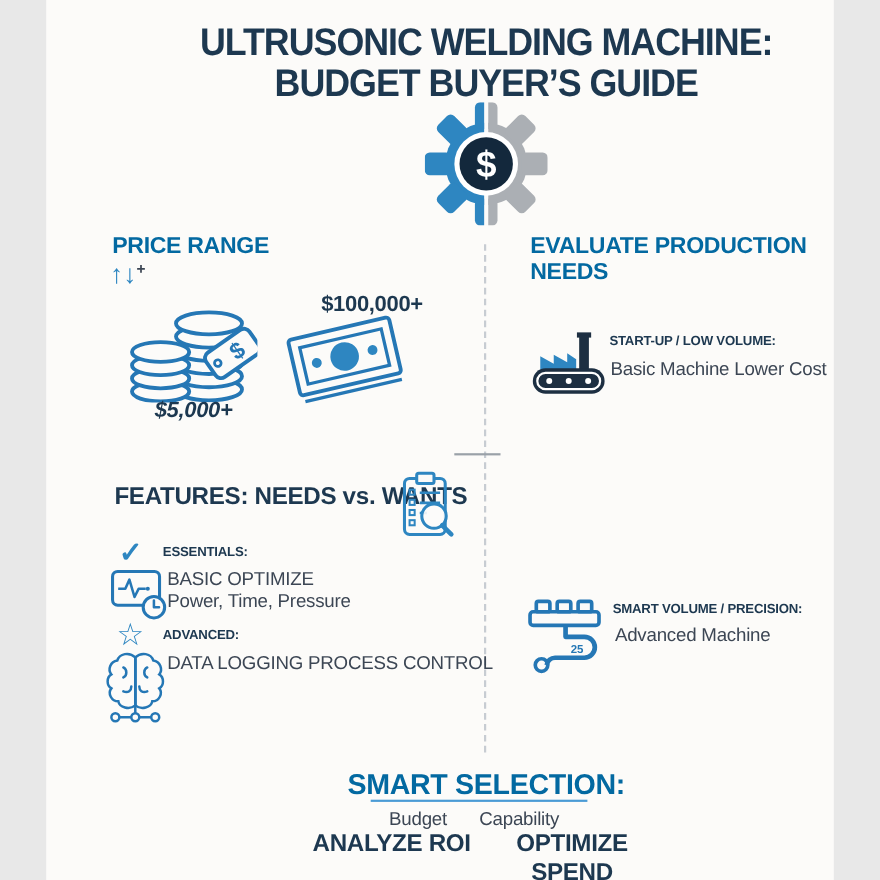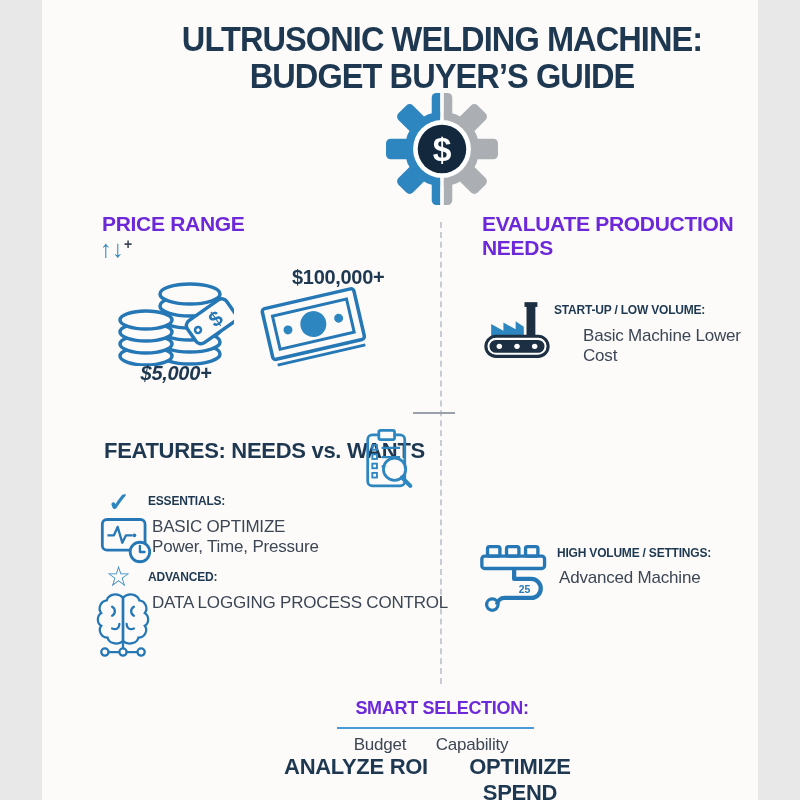--- a/index.html
+++ b/index.html
@@ -7,21 +7,21 @@
   .canvas {
     position:relative; width:716px; height:800px; margin:0 auto;
     background:#fcfbf9; overflow:hidden;
     font-family:"Liberation Sans", sans-serif;
     color:#1d3850;
   }
   .abs { position:absolute; }
   .title-wrap { left:0; top:20px; width:800px; text-align:center;
     transform:scaleX(0.93); transform-origin:400px 0; }
   .title-line { font-size:35px; font-weight:700; letter-spacing:-1px; line-height:37px; color:#1d3850; }
-  .sec-heading { font-size:21px; font-weight:700; letter-spacing:-0.3px; color:#6d28d9; }
+  .sec-heading { font-size:21px; font-weight:700; letter-spacing:-0.3px; color:#0369a1; }
   .big-heading { font-size:22px; font-weight:700; letter-spacing:-0.3px; color:#1d3850; }
   .item-title { font-size:12px; font-weight:700; letter-spacing:-0.2px; color:#1d3850; }
   .item-line { font-size:17px; letter-spacing:-0.2px; color:#3c4654; }
   .price-label { font-size:20px; font-weight:700; letter-spacing:-0.3px; color:#1d3850; }
   .arrow-glyph { font-size:24px; font-weight:700; color:#2e86c1; line-height:24px; }
   .plus-glyph { font-size:14px; font-weight:700; color:#3c4654; vertical-align:8px; }
   .check-glyph { font-size:26px; font-weight:700; color:#2e86c1; line-height:24px; }
   .star-glyph { font-size:28px; color:#2e86c1; line-height:26px; }
   .v-divider { left:398px; top:222px; height:462px; width:0; border-left:2px dashed #c7ccd2; }
   .h-tick { left:371px; top:412px; width:42px; height:0; border-top:2px solid #9aa1a8; }
@@ -121,21 +121,21 @@
       <rect x="61" y="12" width="19" height="7" fill="#1d2f42"></rect>
       <rect x="64" y="16" width="13" height="46" fill="#1d2f42"></rect>
       <rect x="2" y="60" width="96" height="34" rx="17" fill="#1d2f42"></rect>
       <rect x="8" y="66" width="84" height="22" rx="11" fill="none" stroke="#ffffff" stroke-width="3"></rect>
       <circle cx="24" cy="77" r="4" fill="#ffffff"></circle>
       <circle cx="50" cy="77" r="4" fill="#ffffff"></circle>
       <circle cx="76" cy="77" r="4" fill="#ffffff"></circle>
     </svg>
   </div>
   <div class="abs item-title" style="left:512px; top:303px;">START-UP / LOW VOLUME:</div>
-  <div class="abs item-line" style="left:513px; top:326px;margin-left:28px;">Basic Machine Lower Cost</div>
+  <div class="abs item-line" style="left:513px; top:326px;">Basic Machine Lower Cost</div>
 
   <div class="abs big-heading" style="left:62px; top:438px;">FEATURES: NEEDS vs. WANTS</div>
   <div class="abs" style="left:322px; top:428px;">
     <svg width="50" height="62" viewBox="0 0 54 66">
       <rect x="4" y="7" width="40" height="55" rx="5" fill="none" stroke="#2e86c1" stroke-width="3"></rect>
       <rect x="16" y="2" width="17" height="10" rx="2" fill="#fcfbf9" stroke="#2e86c1" stroke-width="3"></rect>
       <rect x="9" y="18" width="5" height="5" fill="none" stroke="#2e86c1" stroke-width="2"></rect>
       <rect x="9" y="28" width="5" height="5" fill="none" stroke="#2e86c1" stroke-width="2"></rect>
       <rect x="9" y="38" width="5" height="5" fill="none" stroke="#2e86c1" stroke-width="2"></rect>
       <rect x="9" y="48" width="5" height="5" fill="none" stroke="#2e86c1" stroke-width="2"></rect>
@@ -187,23 +187,23 @@
         <rect x="9" y="6" width="13" height="10" rx="2" stroke-width="3.5"></rect>
         <rect x="29" y="6" width="13" height="10" rx="2" stroke-width="3.5"></rect>
         <rect x="49" y="6" width="13" height="10" rx="2" stroke-width="3.5"></rect>
         <rect x="3" y="16" width="66" height="13" rx="3" stroke-width="3.5"></rect>
         <path d="M37,29 L37,40 L55,40 A10 10 0 0 1 55,60 L27,60 A8 8 0 0 0 19,67" stroke-width="4.5"></path>
         <circle cx="14" cy="67" r="6" stroke-width="3.5"></circle>
       </g>
       <text x="48" y="55" text-anchor="middle" font-size="11" font-weight="bold" fill="#2577b5">25</text>
     </svg>
   </div>
-  <div class="abs item-title" style="left:515px; top:546px;">HIGH VOLUME / SETTINGS:</div>
+  <div class="abs item-title" style="left:515px; top:546px;">SMART VOLUME / PRECISION:</div>
   <div class="abs item-line" style="left:517px; top:568px;">Advanced Machine</div>
 
-  <div class="abs sec-heading" style="left:240px; top:698px; width:320px; text-align:center; font-size:18px;">SMART SELECTION:</div>
+  <div class="abs sec-heading" style="left:240px; top:698px; width:320px; text-align:center; font-size:26px;">SMART SELECTION:</div>
   <div class="abs underline-blue" style="left:295px; top:727px; width:197px;"></div>
   <div class="abs item-line" style="left:283px; top:735px; width:110px; text-align:center;">Budget</div>
   <div class="abs item-line" style="left:375px; top:735px; width:110px; text-align:center;">Capability</div>
   <div class="abs big-heading" style="left:224px; top:754px; width:180px; text-align:center;">ANALYZE ROI</div>
   <div class="abs big-heading" style="left:388px; top:754px; width:180px; text-align:center;">OPTIMIZE SPEND</div>
 
 </div>
 
 </body></html>

